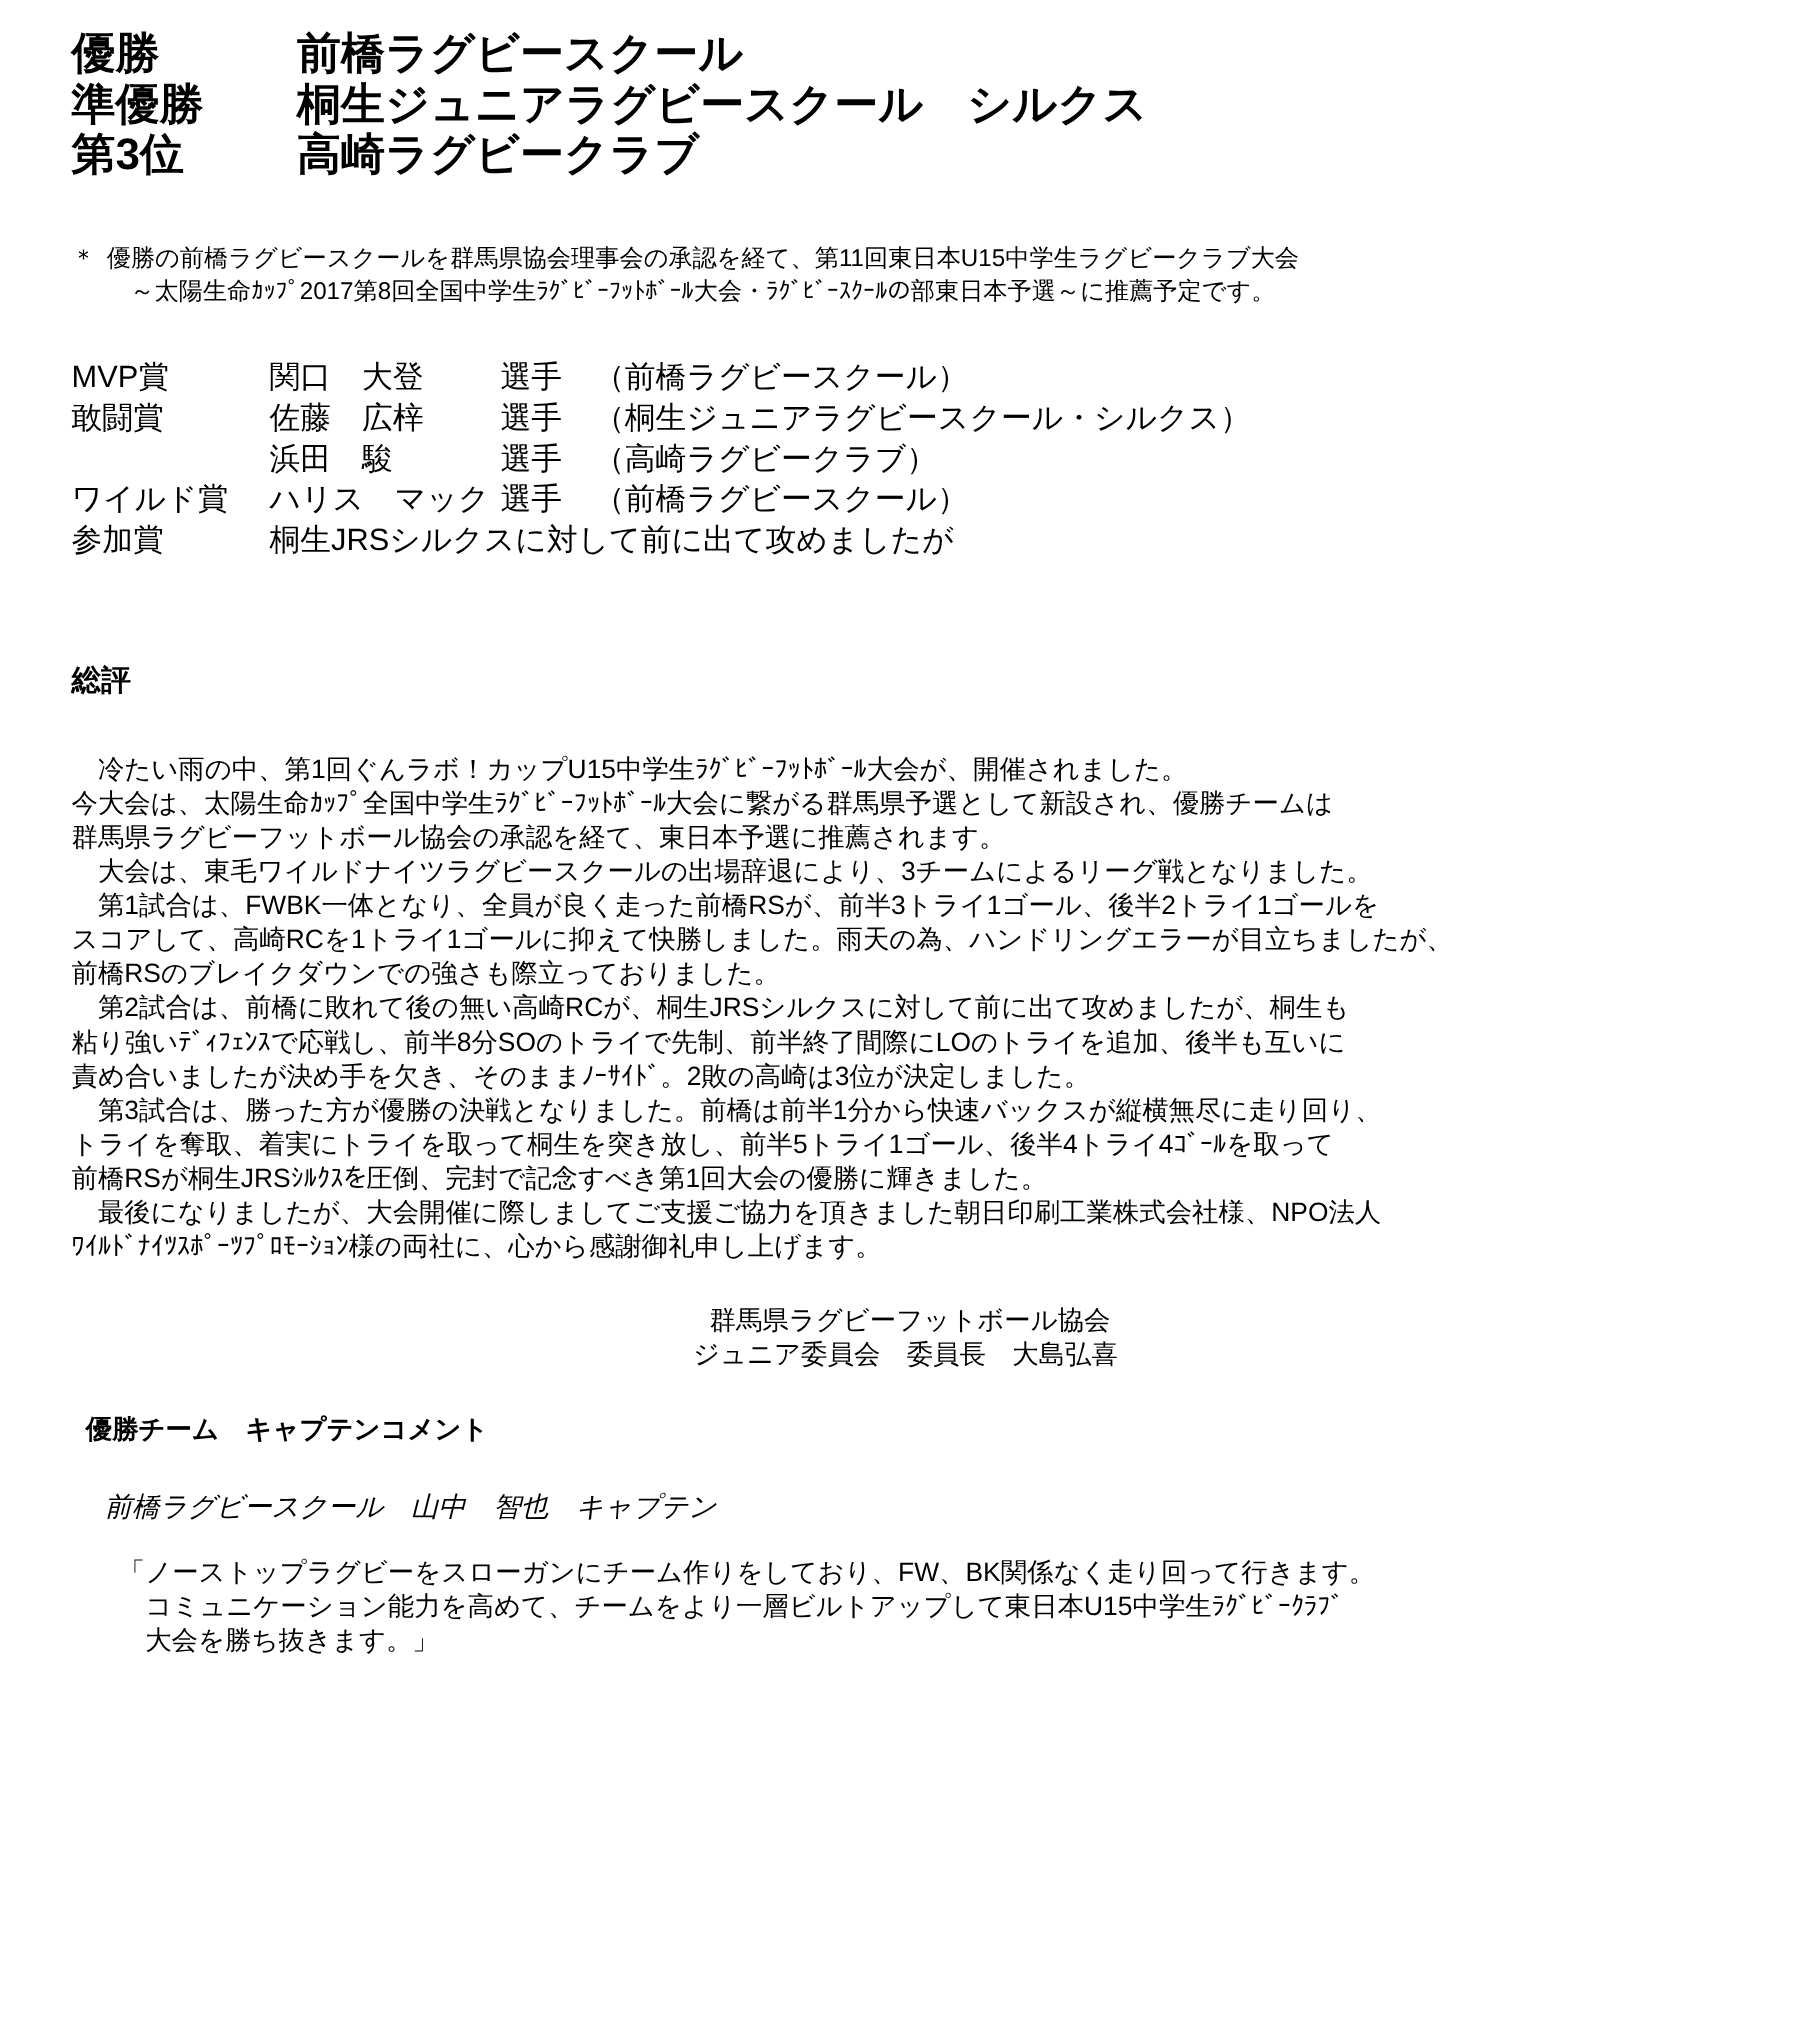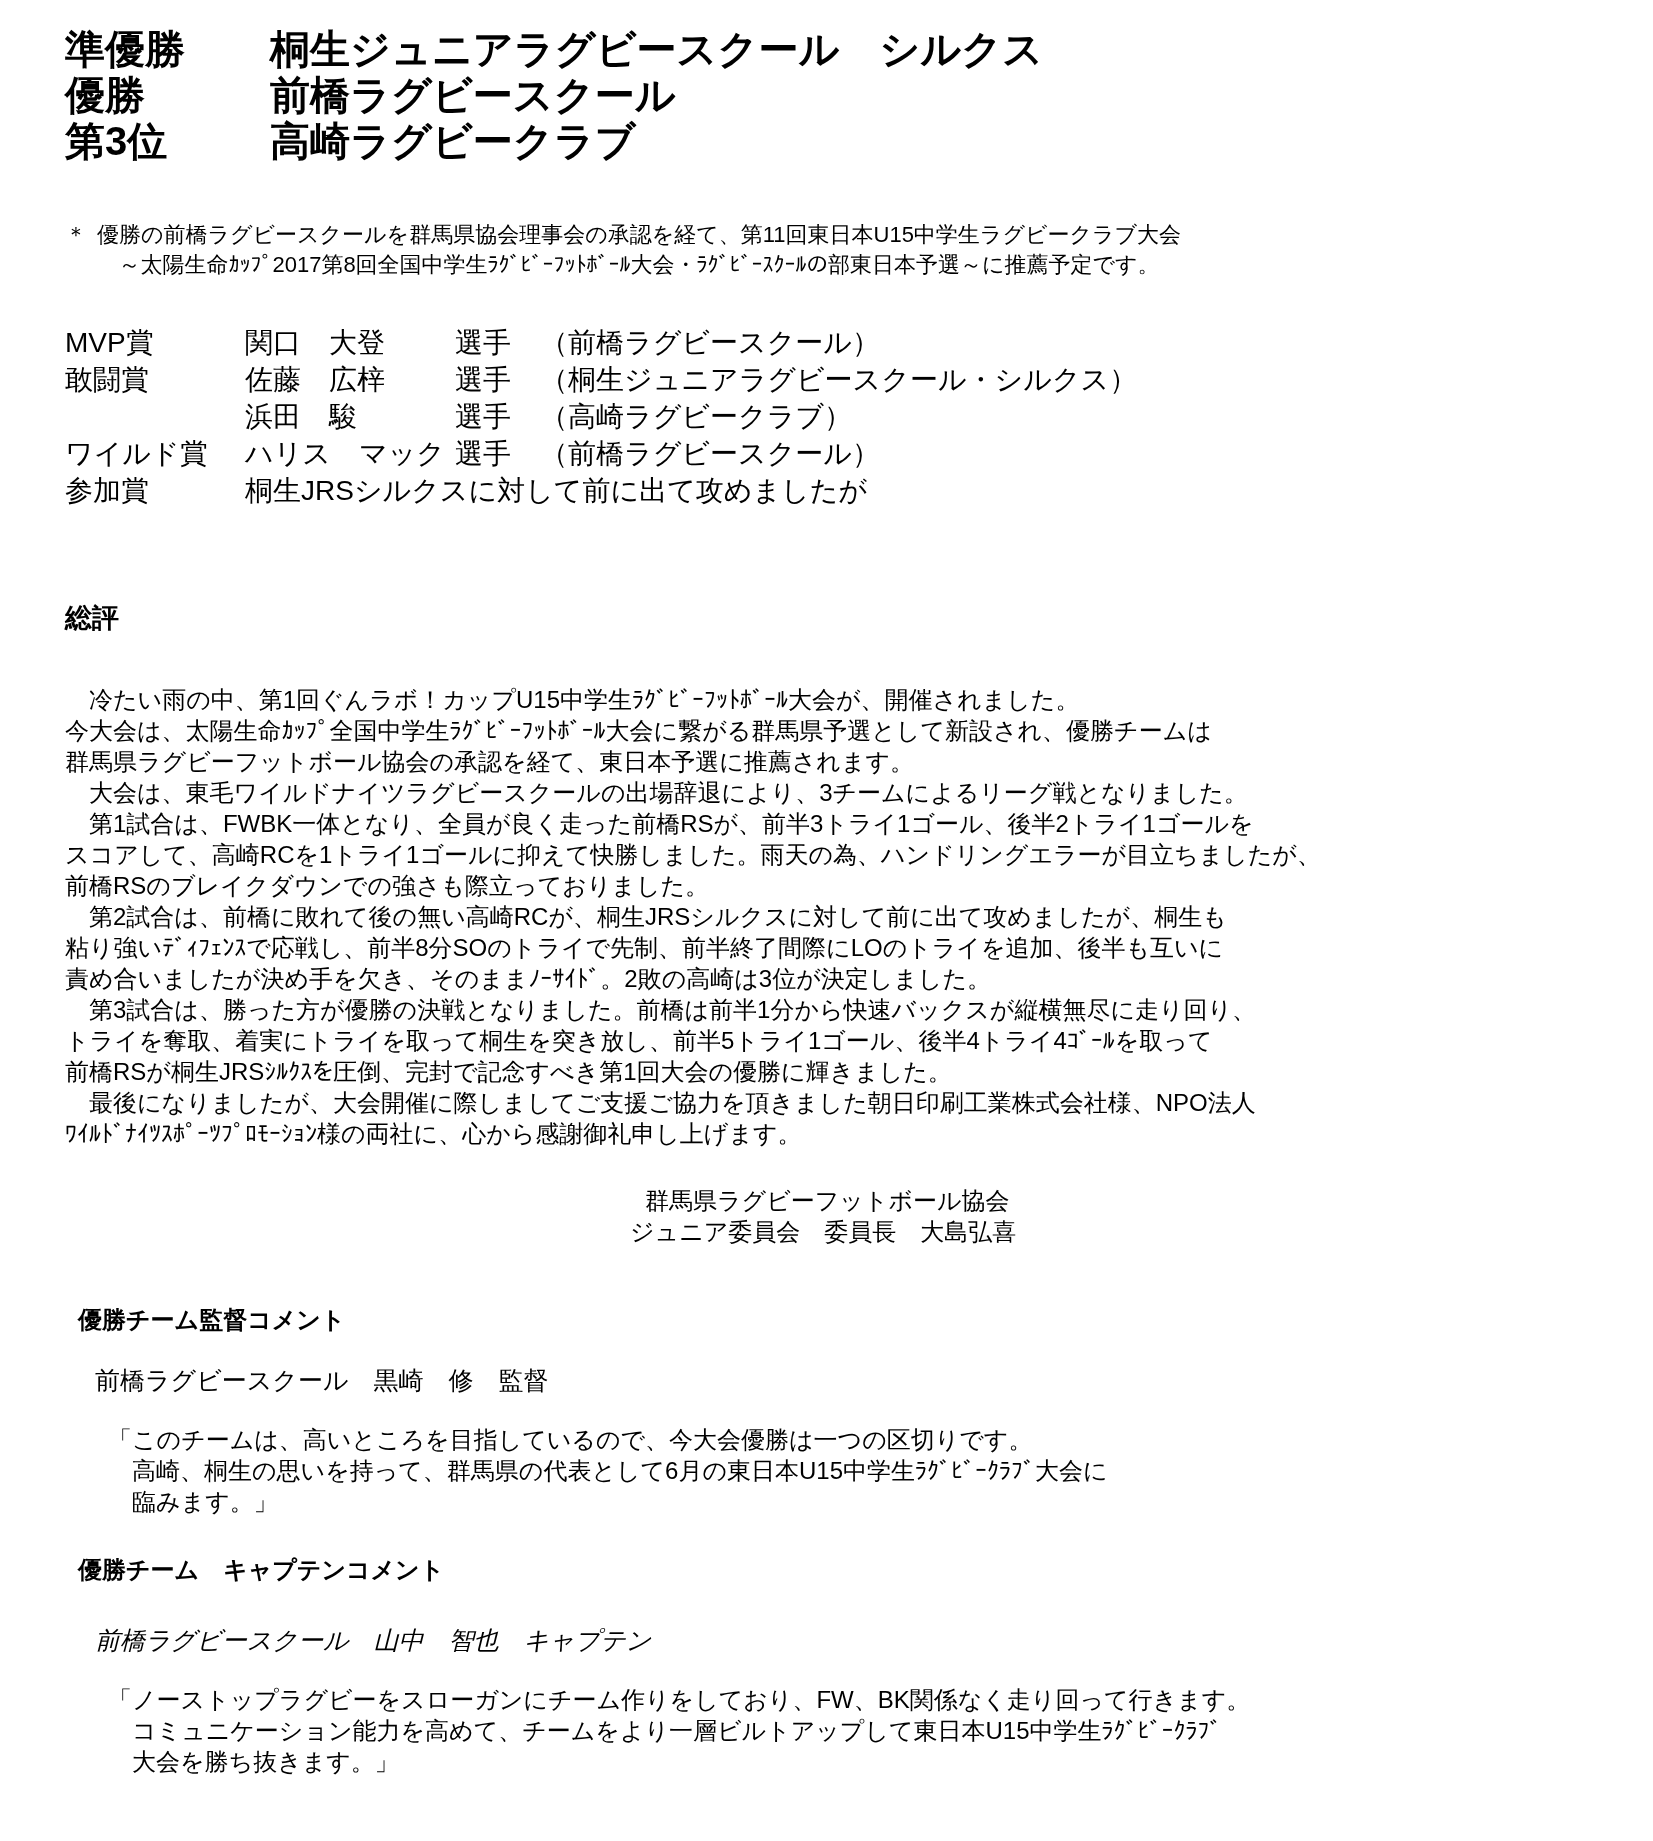--- a/index.html
+++ b/index.html
@@ -36,26 +36,26 @@
   .person-captain { margin-top:40px;font-style:italic; }
   .quote { margin-top:28px; padding-left:43px; font-size:24px; line-height:31px; white-space:pre; }
 </style>
 </head>
 <body>
 
 <div class="page">
 
   <section class="results">
     <div class="result-row">
+      <span class="result-rank">優勝</span>
+      <span class="result-team">前橋ラグビースクール</span>
+    </div>
+    <div class="result-row">
       <span class="result-rank">準優勝</span>
       <span class="result-team">桐生ジュニアラグビースクール　シルクス</span>
-    </div>
-    <div class="result-row">
-      <span class="result-rank">優勝</span>
-      <span class="result-team">前橋ラグビースクール</span>
     </div>
     <div class="result-row">
       <span class="result-rank">第3位</span>
       <span class="result-team">高崎ラグビークラブ</span>
     </div>
   </section>
 
   <section class="note">
     <span class="note-marker">＊</span>
     <div class="note-text">優勝の前橋ラグビースクールを群馬県協会理事会の承認を経て、第11回東日本U15中学生ラグビークラブ大会
@@ -109,27 +109,20 @@
 トライを奪取、着実にトライを取って桐生を突き放し、前半5トライ1ゴール、後半4トライ4ｺﾞｰﾙを取って
 前橋RSが桐生JRSｼﾙｸｽを圧倒、完封で記念すべき第1回大会の優勝に輝きました。
 　最後になりましたが、大会開催に際しましてご支援ご協力を頂きました朝日印刷工業株式会社様、NPO法人
 ﾜｲﾙﾄﾞﾅｲﾂｽﾎﾟｰﾂﾌﾟﾛﾓｰｼｮﾝ様の両社に、心から感謝御礼申し上げます。</div>
 
   <section class="signature">
     <div class="sig-line1">群馬県ラグビーフットボール協会</div>
     <div class="sig-line2">ジュニア委員会　委員長　大島弘喜</div>
   </section>
 
-  <section>
-    <h3 class="comment-heading coach-heading">優勝チーム監督コメント</h3>
-    <div class="person">前橋ラグビースクール　黒崎　修　監督</div>
-    <div class="quote">「このチームは、高いところを目指しているので、今大会優勝は一つの区切りです。
-　高崎、桐生の思いを持って、群馬県の代表として6月の東日本U15中学生ﾗｸﾞﾋﾞｰｸﾗﾌﾞ大会に
-　臨みます。」</div>
-  </section>
 
   <section>
     <h3 class="comment-heading captain-heading">優勝チーム　キャプテンコメント</h3>
     <div class="person person-captain">前橋ラグビースクール　山中　智也　キャプテン</div>
     <div class="quote">「ノーストップラグビーをスローガンにチーム作りをしており、FW、BK関係なく走り回って行きます。
 　コミュニケーション能力を高めて、チームをより一層ビルトアップして東日本U15中学生ﾗｸﾞﾋﾞｰｸﾗﾌﾞ
 　大会を勝ち抜きます。」</div>
   </section>
 
 </div>

